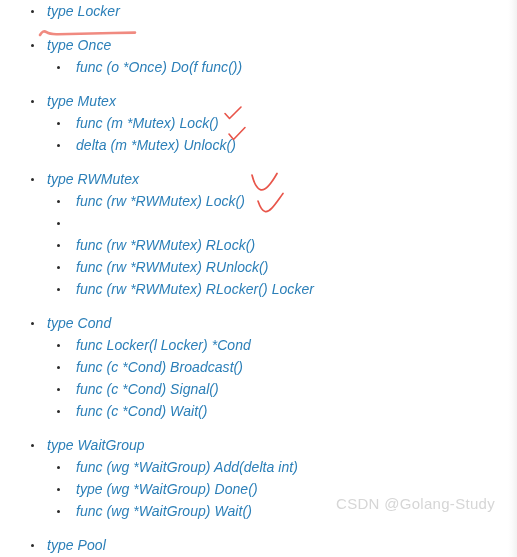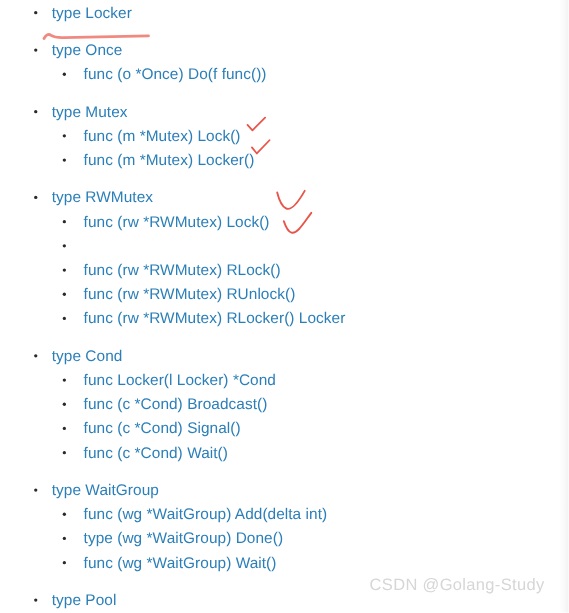--- a/index.html
+++ b/index.html
@@ -55,20 +55,21 @@
   li.group + li.group {
     margin-top: 12px;
   }
 
   .type-row {
     position: relative;
     padding-left: 47px;
     height: 22px;
     line-height: 22px;
     white-space: nowrap;
+    font-style: italic;
   }
   .type-row .bullet {
     position: absolute;
     left: 31px;
     top: 10px;
     width: 3px;
     height: 3px;
     background: #2a2a2a;
     border-radius: 50%;
   }
@@ -77,20 +78,21 @@
     font-size: 14px;
     letter-spacing: 0.05px;
   }
 
   li.func-item {
     position: relative;
     padding-left: 76px;
     height: 22px;
     line-height: 22px;
     white-space: nowrap;
+    font-style: italic;
   }
   li.func-item .bullet {
     position: absolute;
     left: 57px;
     top: 10px;
     width: 3px;
     height: 3px;
     background: #2a2a2a;
     border-radius: 50%;
   }
@@ -116,21 +118,21 @@
     height: 16px;
   }
   .check-lg {
     width: 30px;
     height: 22px;
   }
 
   #watermark {
     position: absolute;
     left: 336px;
-    top: 523px;
+    top: 495px;
     color: #d6d6d6;
     font-size: 15px;
     letter-spacing: 0.3px;
     white-space: nowrap;
   }
 </style>
 </head>
 <body>
 
 <div id="page-edge"></div>
@@ -163,21 +165,21 @@
         <span class="bullet"></span>
         <span class="type-label">type Mutex</span>
       </div>
       <ul class="lvl2">
         <li class="func-item">
           <span class="bullet"></span>
           <span class="func-label">func (m *Mutex) Lock()</span>
         </li>
         <li class="func-item">
           <span class="bullet"></span>
-          <span class="func-label">func (m *Mutex) Locker()</span>
+          <span class="func-label">delta (m *Mutex) Unlock()</span>
         </li>
       </ul>
     </li>
 
     <li class="group">
       <div class="type-row">
         <span class="bullet"></span>
         <span class="type-label">type RWMutex</span>
       </div>
       <ul class="lvl2">

